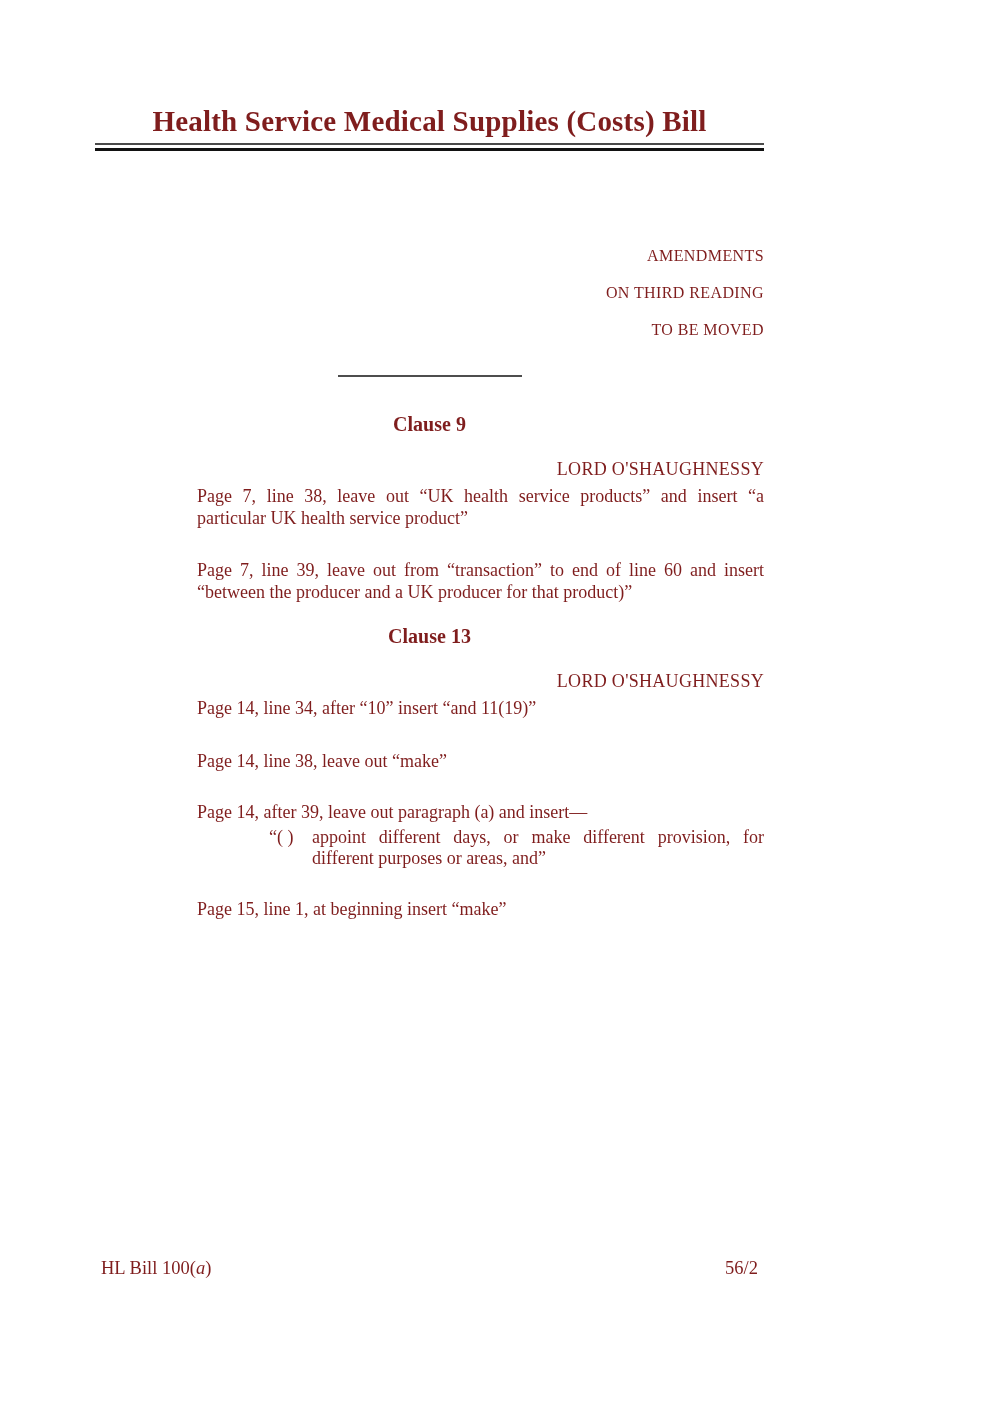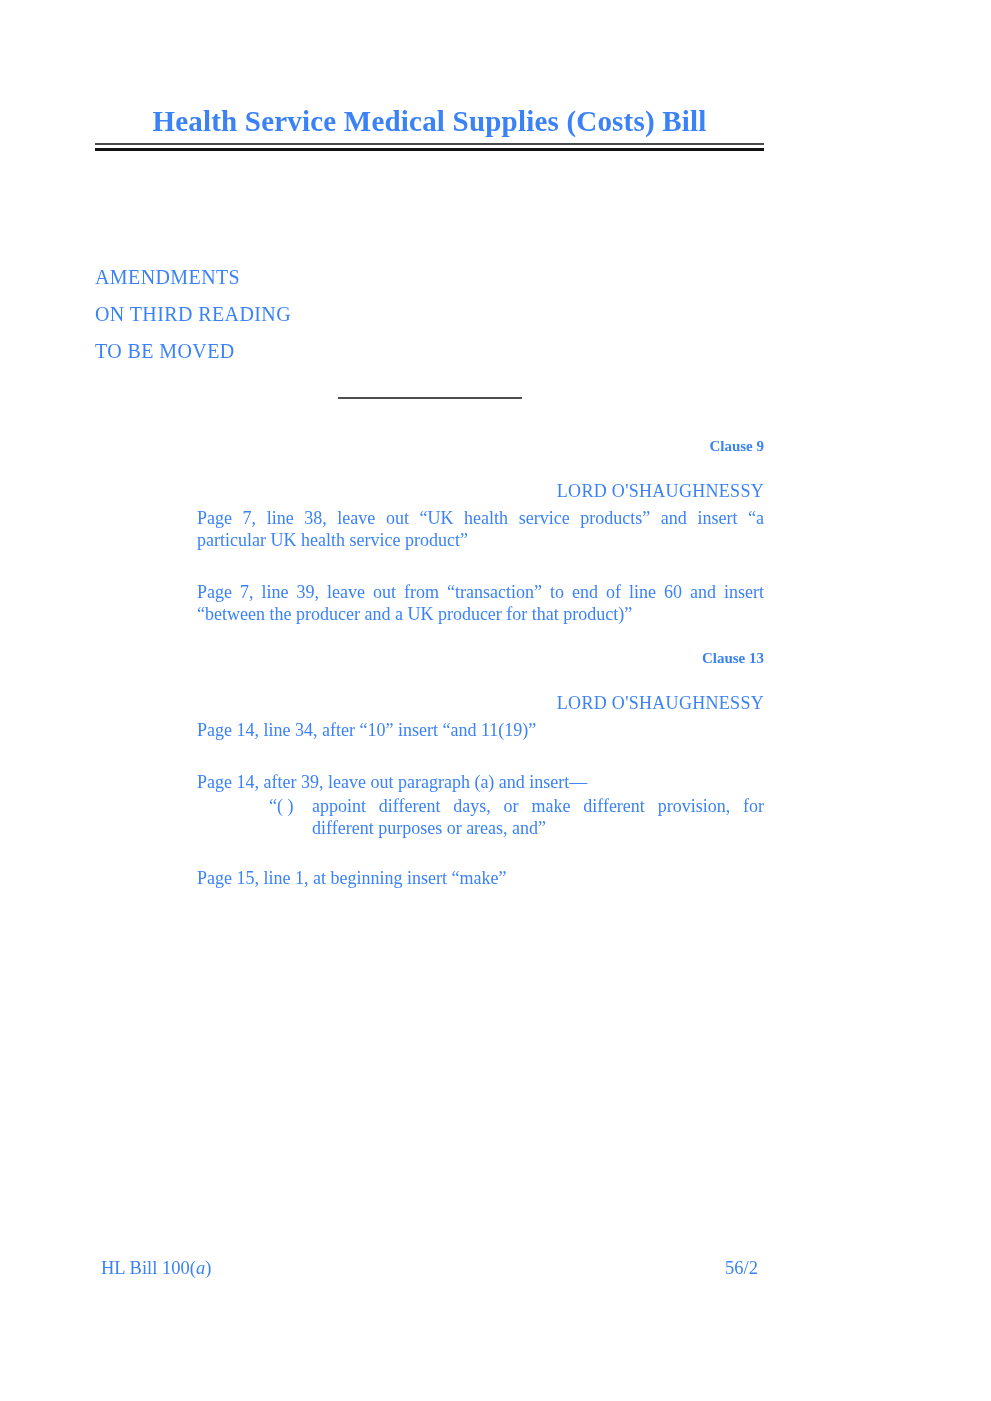--- a/index.html
+++ b/index.html
@@ -5,21 +5,21 @@
   html, body {
     margin: 0;
     padding: 0;
     background: #ffffff;
   }
   .page {
     position: relative;
     width: 858px;
     height: 1401px;
     background: #ffffff;
-    color: #3b82f6;
+    color: #7f1d1d;
     font-family: "Liberation Serif", "DejaVu Serif", serif;
     overflow: hidden;
   }
   .content {
     padding: 0 94px 0 95px; 
   }
   .bill-title {
     margin: 0;
     padding-top: 104px;
     font-size: 29px;
@@ -28,36 +28,36 @@
     text-align: center;
     letter-spacing: 0.2px;
   }
   .double-rule {
     margin-top: 5px;
     height: 3px;
     border-top: 2px solid #4a4a4a;
     border-bottom: 3px solid #121212;
   }
   .ceremonial {
-    margin-top: 108px;
-    text-align: left;
-    font-size: 20px;
+    margin-top: 86px;
+    text-align: right;
+    font-size: 16px;
     line-height: 37px;
     letter-spacing: 0.4px;
   }
   .separator {
     width: 184px;
     height: 2px;
     background: #4d4d4d;
     margin: 27px auto 0 auto;
   }
   .clause-heading {
     margin-top: 36px;
-    text-align: right;
-    font-size: 15px;
+    text-align: center;
+    font-size: 20px;
     line-height: 22px;
     font-weight: bold;
   }
   .clause-heading.second {
     margin-top: 22px;
   }
   .mover {
     margin-top: 23px;
     text-align: right;
     font-size: 18px;
@@ -130,20 +130,21 @@
     <p class="amendment">Page 7, line 38, leave out “UK health service products” and insert “a particular UK health service product”</p>
 
     <p class="amendment gap">Page 7, line 39, leave out from “transaction” to end of line 60 and insert “between the producer and a UK producer for that product)”</p>
 
     <div class="clause-heading second">Clause 13</div>
 
     <div class="mover">LORD O'SHAUGHNESSY</div>
 
     <p class="amendment">Page 14, line 34, after “10” insert “and 11(19)”</p>
 
+    <p class="amendment gap">Page 14, line 38, leave out “make”</p>
 
     <p class="amendment gap30">Page 14, after 39, leave out paragraph (a) and insert—</p>
 
     <div class="inserted-subsection">
       <span class="marker">“( )</span>
       <span class="sub-text">appoint different days, or make different provision, for different purposes or areas, and”</span>
     </div>
 
     <p class="amendment gap29">Page 15, line 1, at beginning insert “make”</p>
 

